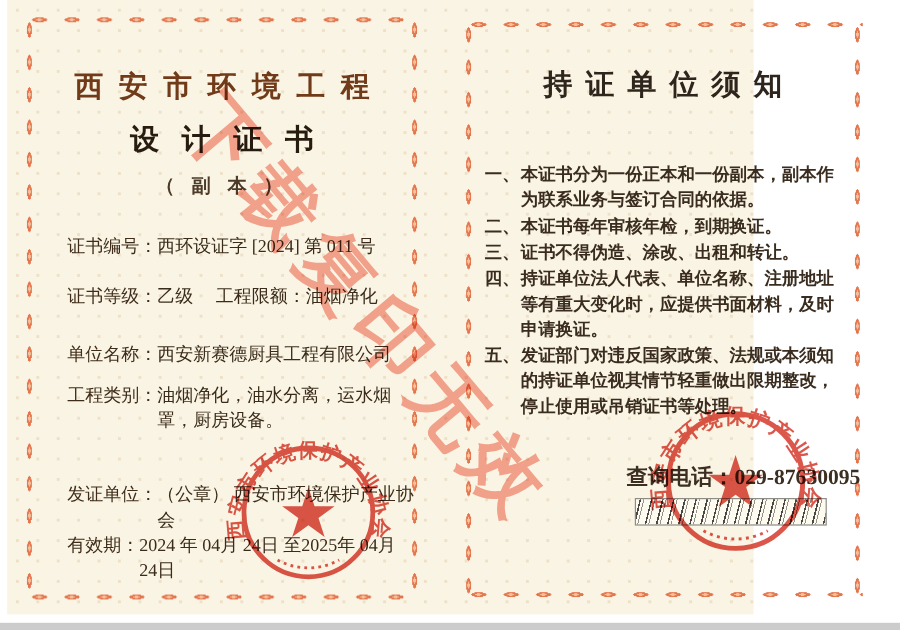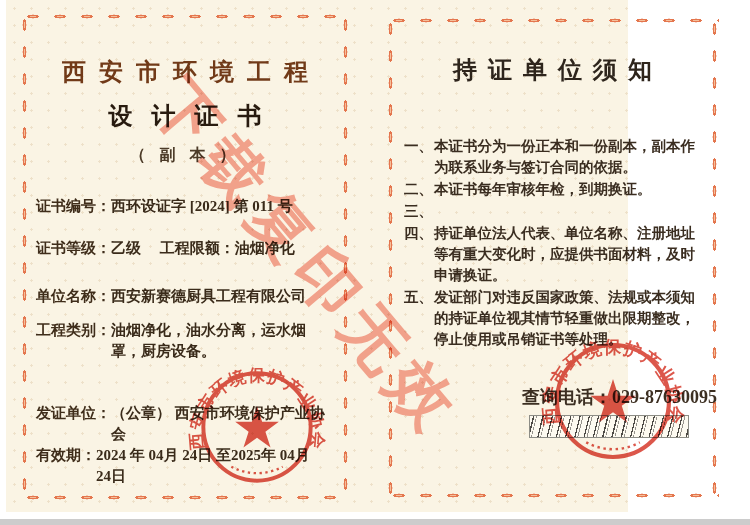--- a/index.html
+++ b/index.html
@@ -46,22 +46,22 @@
   .cert-title{
     position:absolute;left:0;right:0;top:88px;text-align:center;
     font-size:24px;font-weight:700;letter-spacing:19px;color:#281b0f;
     text-indent:19px;white-space:nowrap;
   }
   .copy-label{
     position:absolute;left:0;right:0;top:133px;text-align:center;
     font-size:16px;letter-spacing:5px;color:#4c3b28;font-weight:600;
   }
   .field{
-    position:absolute;left:16px;width:292px;display:flex;align-items:flex-start;
-    font-size:15px;font-weight:700;color:#3f2d1a;line-height:21px;
+    position:absolute;left:36px;width:292px;display:flex;align-items:flex-start;
+    font-size:15px;font-weight:400;color:#3f2d1a;line-height:21px;
   }
   .flabel{flex:0 0 auto;white-space:nowrap;}
   .fvalue{flex:1 1 auto;color:#3a2b1a;}
   .f0{top:184px;} .f1{top:226px;} .f2{top:274px;} .f3{top:308px;}
   .f4{top:391px;} .f5{top:433px;}
   
   .notice-title{
     position:absolute;left:0;right:0;top:38px;text-align:center;
     font-size:24px;font-weight:700;letter-spacing:11px;color:#2e251c;
     text-indent:11px;white-space:nowrap;
@@ -150,20 +150,21 @@
       <div class="notice">
         <span class="nnum">一、</span>
         <span class="ntext">本证书分为一份正本和一份副本，副本作为联系业务与签订合同的依据。</span>
       </div>
       <div class="notice">
         <span class="nnum">二、</span>
         <span class="ntext">本证书每年审核年检，到期换证。</span>
       </div>
       <div class="notice">
         <span class="nnum">三、</span>
+        <span class="ntext">证书不得伪造、涂改、出租和转让。</span>
       </div>
       <div class="notice">
         <span class="nnum">四、</span>
         <span class="ntext">持证单位法人代表、单位名称、注册地址等有重大变化时，应提供书面材料，及时申请换证。</span>
       </div>
       <div class="notice">
         <span class="nnum">五、</span>
         <span class="ntext">发证部门对违反国家政策、法规或本须知的持证单位视其情节轻重做出限期整改，停止使用或吊销证书等处理。</span>
       </div>
     </div>

